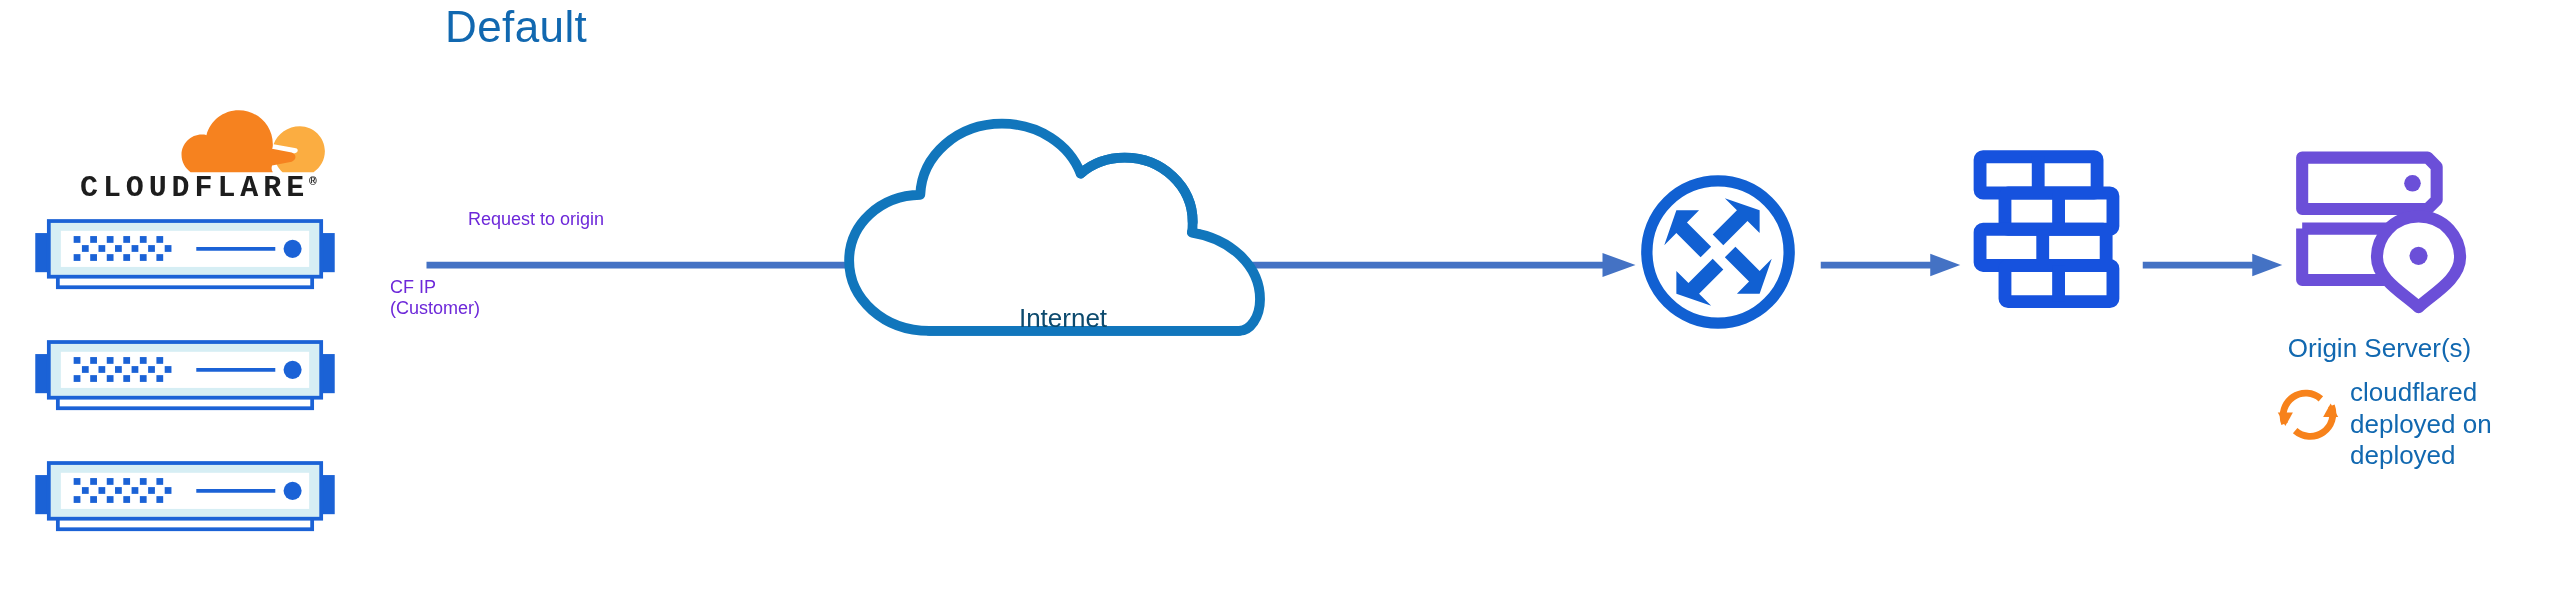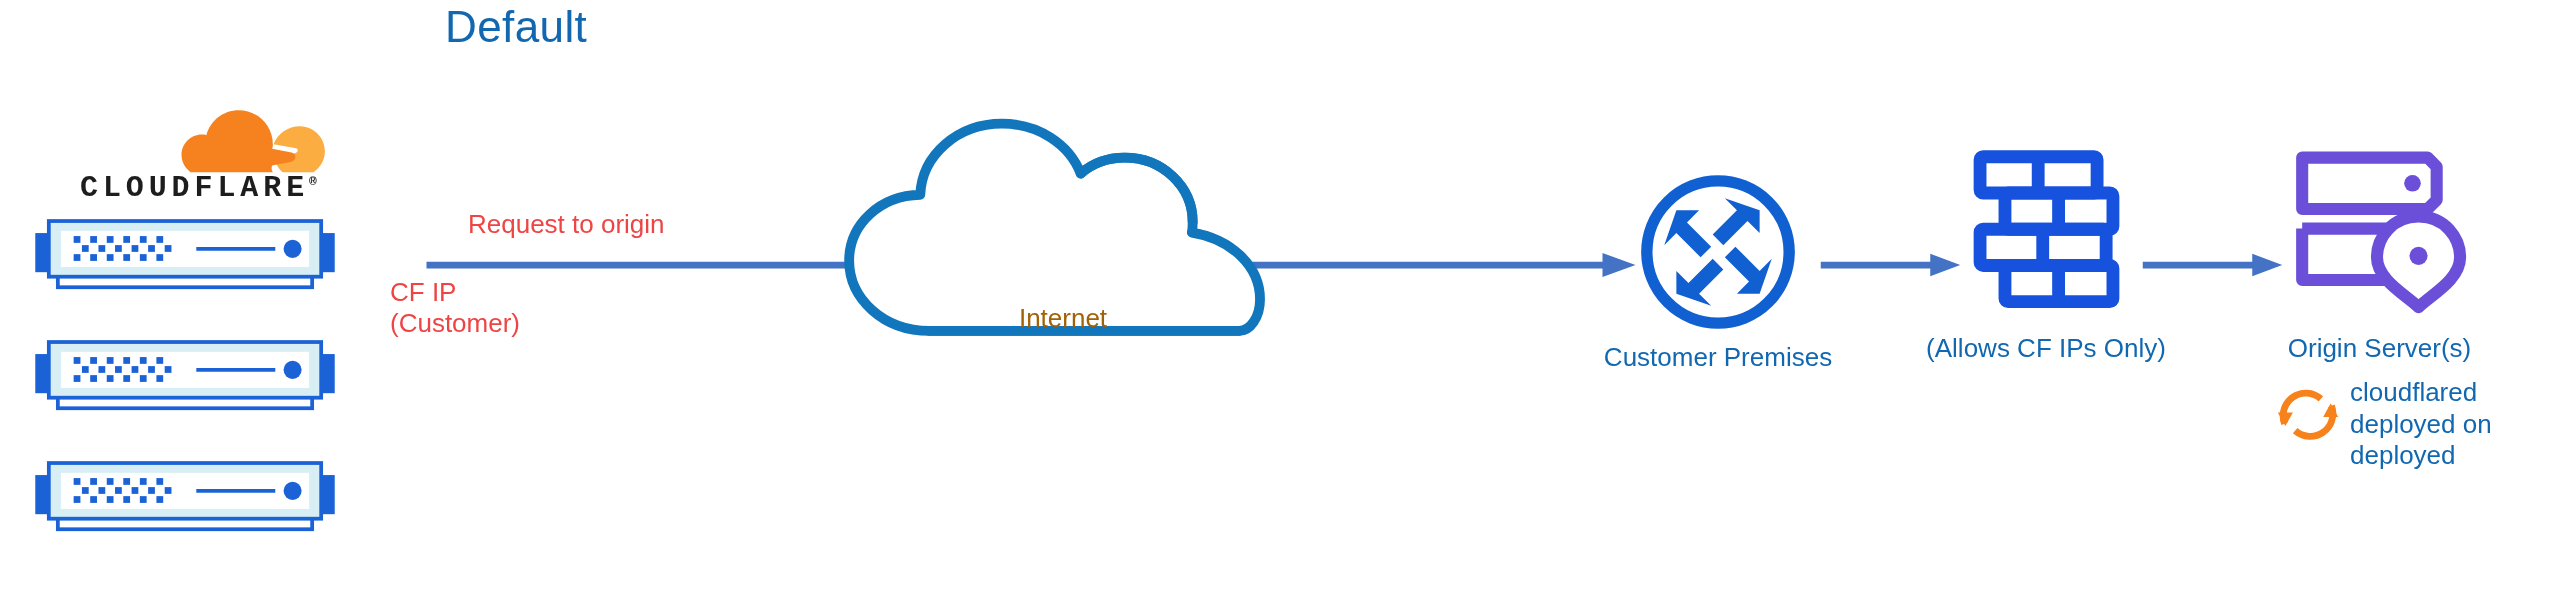--- a/index.html
+++ b/index.html
@@ -42,38 +42,38 @@
     white-space: nowrap;
   }
   #cf-wordmark .reg { font-size: 13px; vertical-align: super; letter-spacing: 0; }
 
   
   .server-unit { width: 310px; height: 79px; }
   .server-unit svg { display: block; }
 
   
   .flow-label {
-    color: #ef4444;
-    font-size: 26px;
+    color: #6d28d9;
+    font-size: 18px;
     line-height: 1.18;
     white-space: nowrap;
   }
   #label-request-to-origin { left: 468px; top: 209px; }
   #label-cf-ip { left: 390px; top: 277px; }
 
   
   .connector svg { display: block; overflow: visible; }
 
   
   #internet-cloud { left: 840px; top: 110px; width: 439px; height: 227px; }
   #internet-cloud-label {
     left: 957px; top: 303px;
     width: 212px;
     text-align: center;
-    color: #a16207;
+    color: #0c4a6e;
     font-size: 26px;
   }
 
   
   #cpe-icon   { left: 1637px; top: 171px; width: 162px; height: 162px; }
   #firewall-icon { left: 1971px; top: 149px; width: 151px; height: 168px; }
   #origin-icon   { left: 2293px; top: 144px; width: 174px; height: 170px; }
 
   
   .node-caption {
@@ -303,25 +303,23 @@
         <path d="M12 112 L12 180 L150 180 L150 172"></path>
       </g>
       <circle cx="158" cy="52" r="11" fill="#6B4FD8"></circle>
       <path d="M166 96 C 131 96, 111 124, 111 150 C 111 180, 150 200, 166 216
                C 182 200, 221 180, 221 150 C 221 124, 201 96, 166 96 Z" fill="#FFFFFF" stroke="#6B4FD8" stroke-width="16" stroke-linejoin="round"></path>
       <circle cx="166" cy="148" r="12" fill="#6B4FD8"></circle>
     </svg>
   </div>
 
   <div class="abs node-caption" id="caption-cpe">
-    <div>Customer Premises</div>
   </div>
 
   <div class="abs node-caption" id="caption-firewall">
-    <div>(Allows CF IPs Only)</div>
   </div>
 
   <div class="abs node-caption" id="caption-origin">
     <div>Origin Server(s)</div>
   </div>
 
   <div class="abs" id="cloudflared-group">
     <div id="cloudflared-icon">
       <svg viewBox="0 0 90 84" width="68" height="64" aria-hidden="true">
         <g fill="none" stroke="#F7821B" stroke-width="9" stroke-linecap="butt">

